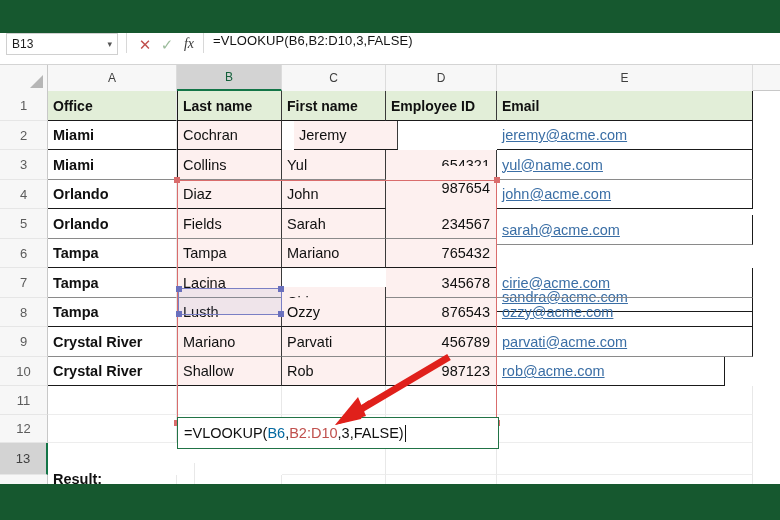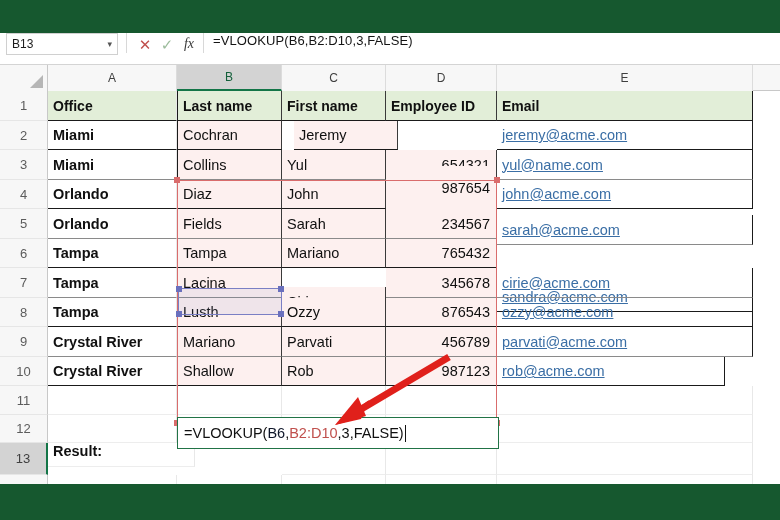--- a/index.html
+++ b/index.html
@@ -140,21 +140,21 @@
   .sel-blue .hdl.bl { left: -3px; bottom: -3px; }
   .sel-blue .hdl.br { right: -3px; bottom: -3px; }
 
   
   .editcell {
     position: absolute;
     border: 1.8px solid #217346; background: #ffffff;
     display: flex; align-items: center; padding: 0 6px;
     font-size: 14.5px; color: #101010; white-space: nowrap;
   }
-  .tok-blue { color: #0f172a; }
+  .tok-blue { color: #0369a1; }
   .tok-red  { color: #c0504d; }
   .caret {
     display: inline-block; width: 1px; height: 17px; background: #111;
     margin-left: 1px; vertical-align: middle;
   }
 
   .arrow { position: absolute; pointer-events: none; }
 </style>
 </head>
 <body>
@@ -263,21 +263,21 @@
         <div class="cell " style="left: 0px; top: 324px; width: 129px; height: 28px;"></div>
         <div class="cell " style="left: 129px; top: 324px; width: 105px; height: 28px;"></div>
         <div class="cell " style="left: 234px; top: 324px; width: 104px; height: 28px;"></div>
         <div class="cell " style="left: 338px; top: 324px; width: 111px; height: 28px;"></div>
         <div class="cell " style="left: 449px; top: 324px; width: 256px; height: 28px;"></div>
         <div class="cell " style="left: 0px; top: 384px; width: 129px; height: 28px;"></div>
         <div class="cell " style="left: 129px; top: 384px; width: 105px; height: 28px;"></div>
         <div class="cell " style="left: 234px; top: 384px; width: 104px; height: 28px;"></div>
         <div class="cell " style="left: 338px; top: 384px; width: 111px; height: 28px;"></div>
         <div class="cell " style="left: 449px; top: 384px; width: 256px; height: 28px;"></div>
-        <div class="cell bold" style="left: 0px; top: 344px; width: 147px; height: 32px;">Result:</div>
+        <div class="cell bold" style="left: 0px; top: 372px; width: 147px; height: 32px; text-decoration: underline;">Result:</div>
         <div class="cell " style="left: 234px; top: 352px; width: 104px; height: 32px;"></div>
         <div class="cell " style="left: 338px; top: 352px; width: 111px; height: 32px;"></div>
         <div class="cell " style="left: 449px; top: 352px; width: 256px; height: 32px;"></div>
       </div>
 
     <div class="range-red" style="left:177px; top:115px; width:320px; height:243px;">
       <span class="hdl tl"></span>
       <span class="hdl tr"></span>
       <span class="hdl bl"></span>
       <span class="hdl br"></span>

